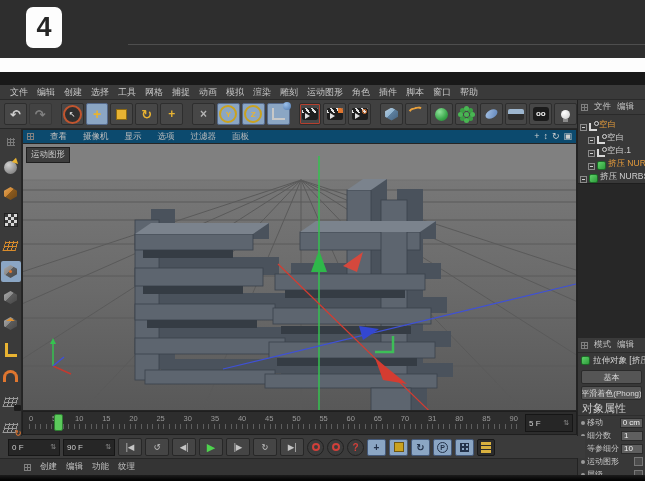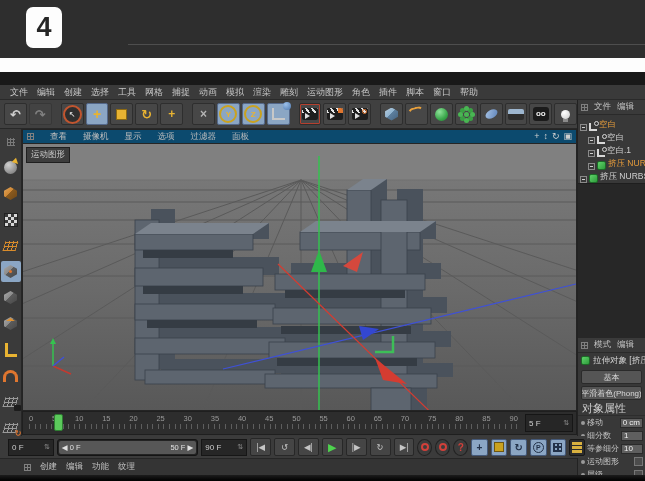--- a/index.html
+++ b/index.html
@@ -560,44 +560,38 @@
           <span>25</span>
           <span>30</span>
           <span>35</span>
           <span>40</span>
           <span>45</span>
           <span>50</span>
           <span>55</span>
           <span>60</span>
           <span>65</span>
           <span>70</span>
-          <span>75</span>
+          <span>31</span>
           <span>80</span>
           <span>85</span>
           <span>90</span>
         </div>
         <div class="tick-marks"></div>
         <div class="playhead"></div>
       </div>
       <div class="curframe">
         <span>5 F</span>
         <span class="spin-arrows">⇅</span>
       </div>
     </div>
 
     <div class="transport">
       <div class="spinbox">
         <span>0 F</span>
         <span class="spin-arrows">⇅</span>
-      </div>
-      <div class="rangebar">
-        <div class="range-inner">
-          <span><span>◀</span> <span>0 F</span></span>
-          <span><span>50 F</span> <span>▶</span></span>
-        </div>
       </div>
       <div class="spinbox">
         <span>90 F</span>
         <span class="spin-arrows">⇅</span>
       </div>
       <div class="pbtn">
           <span>|◀</span>
         </div>
       <div class="pbtn">
           <span>↺</span>

